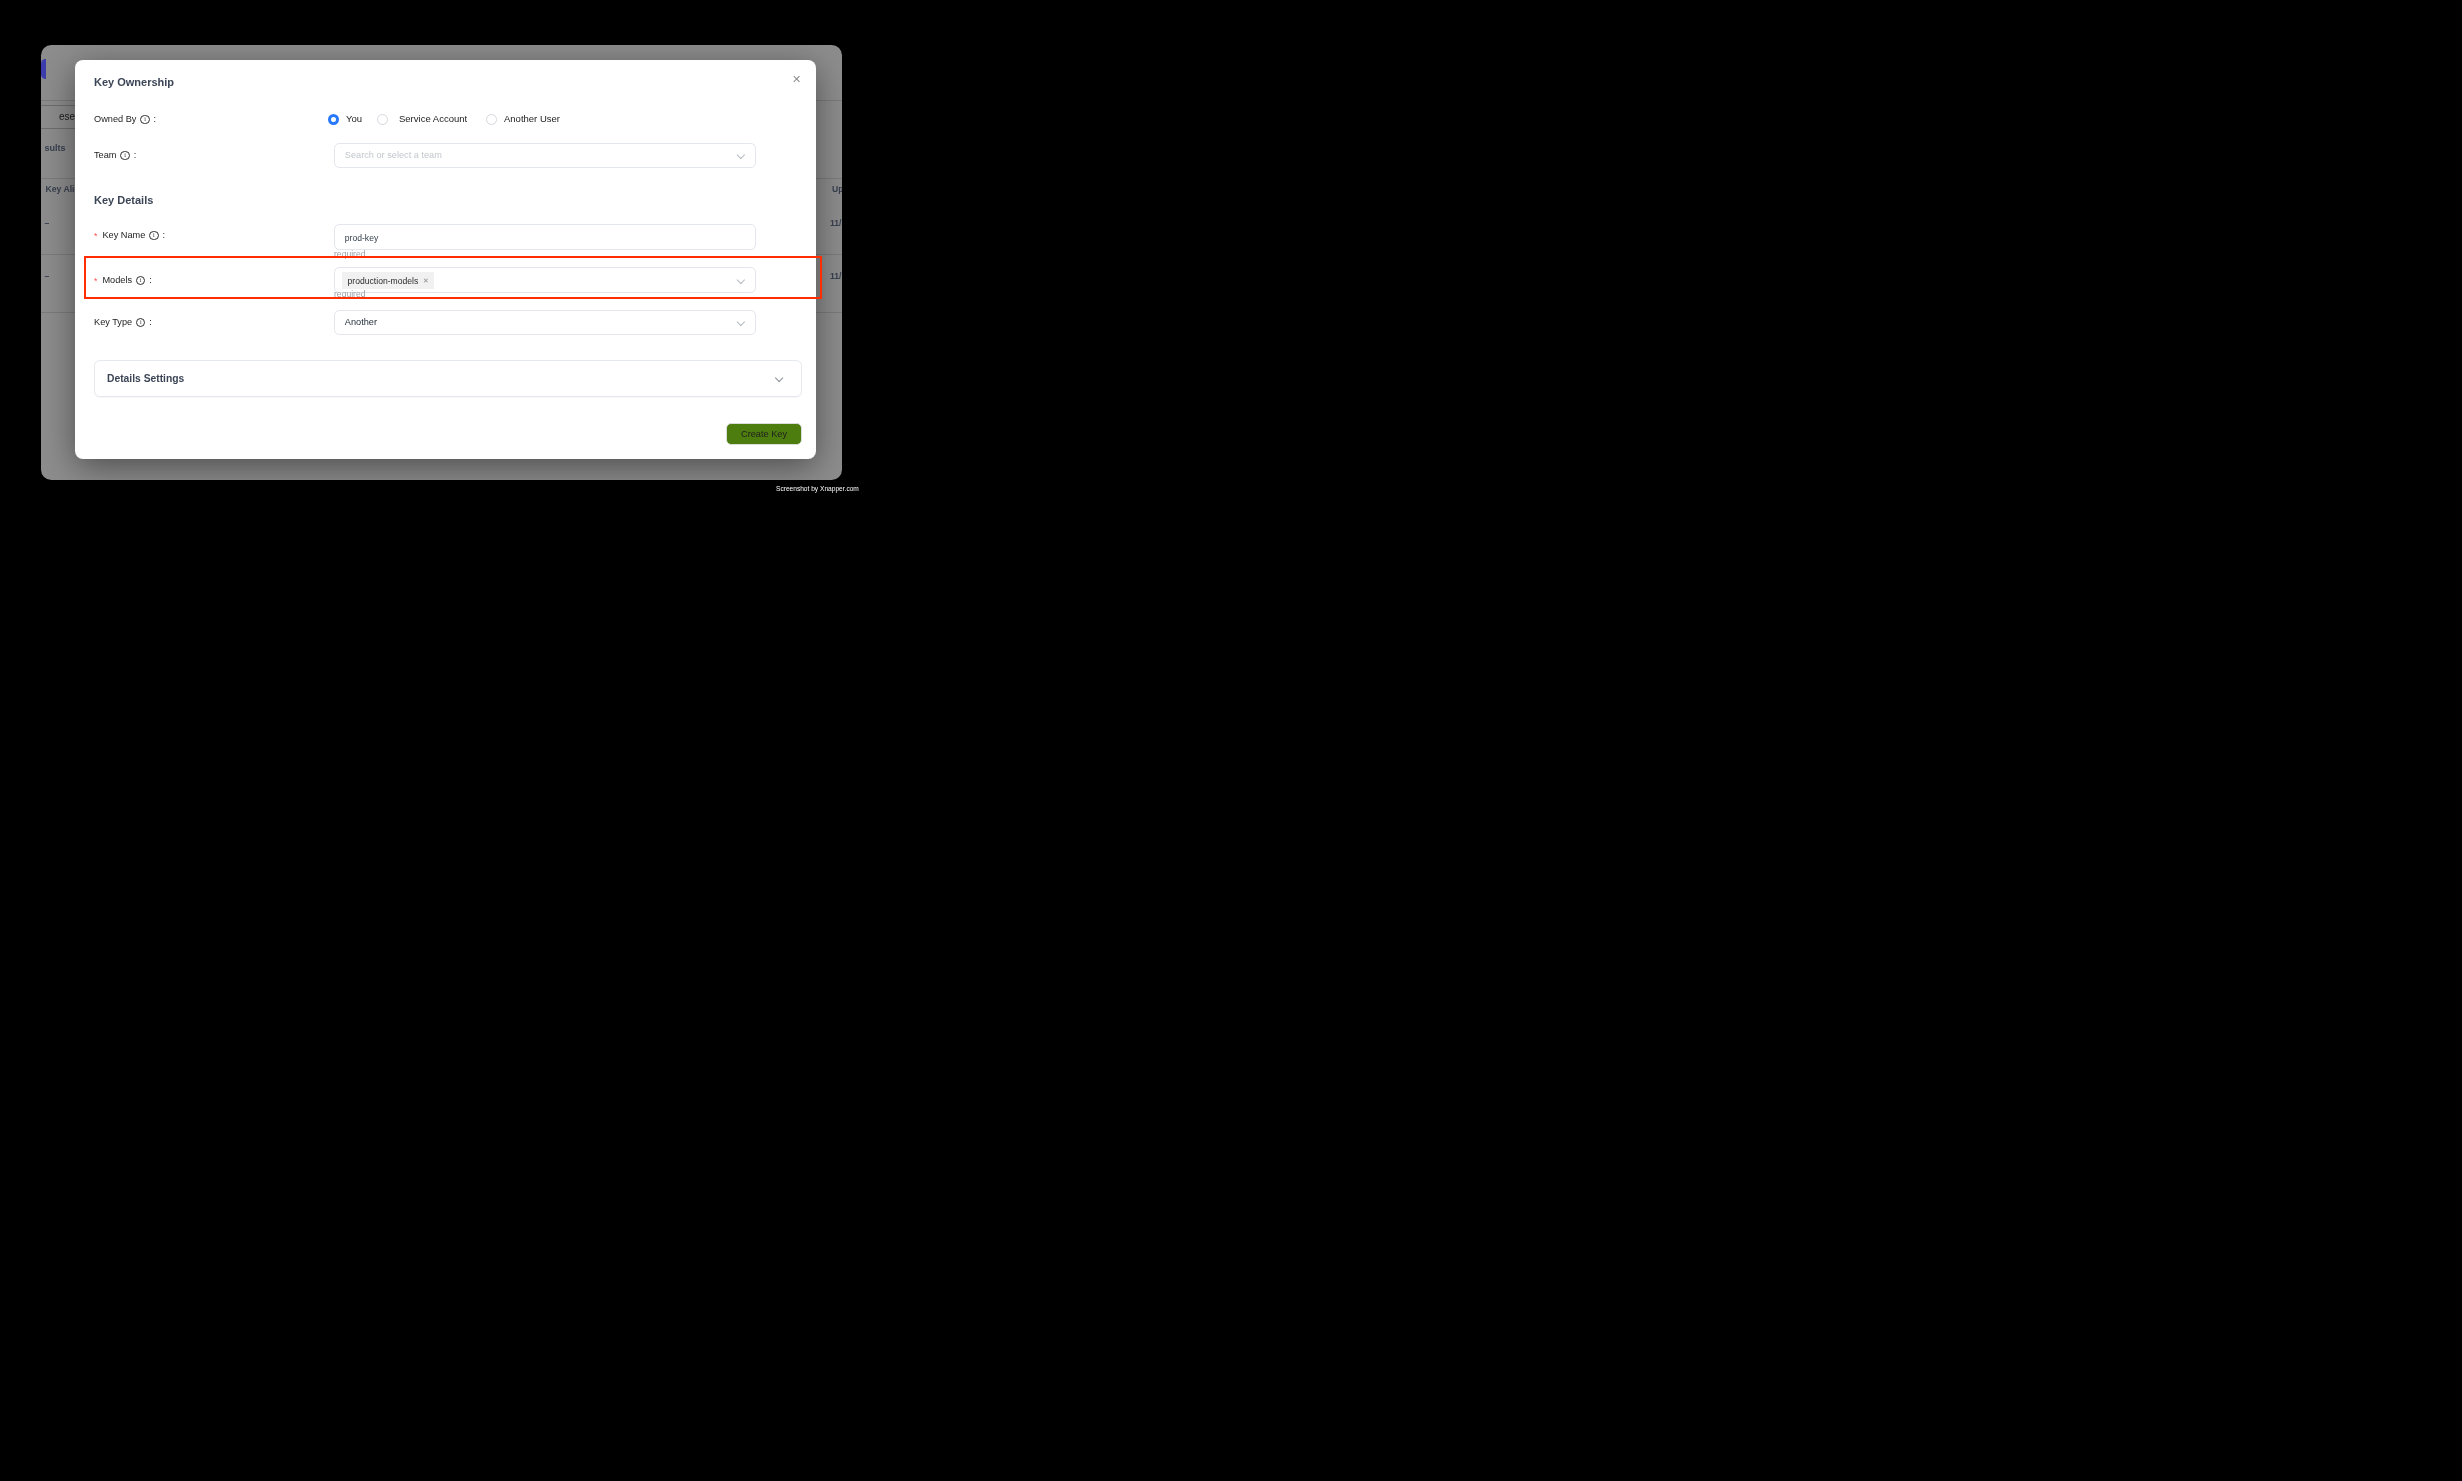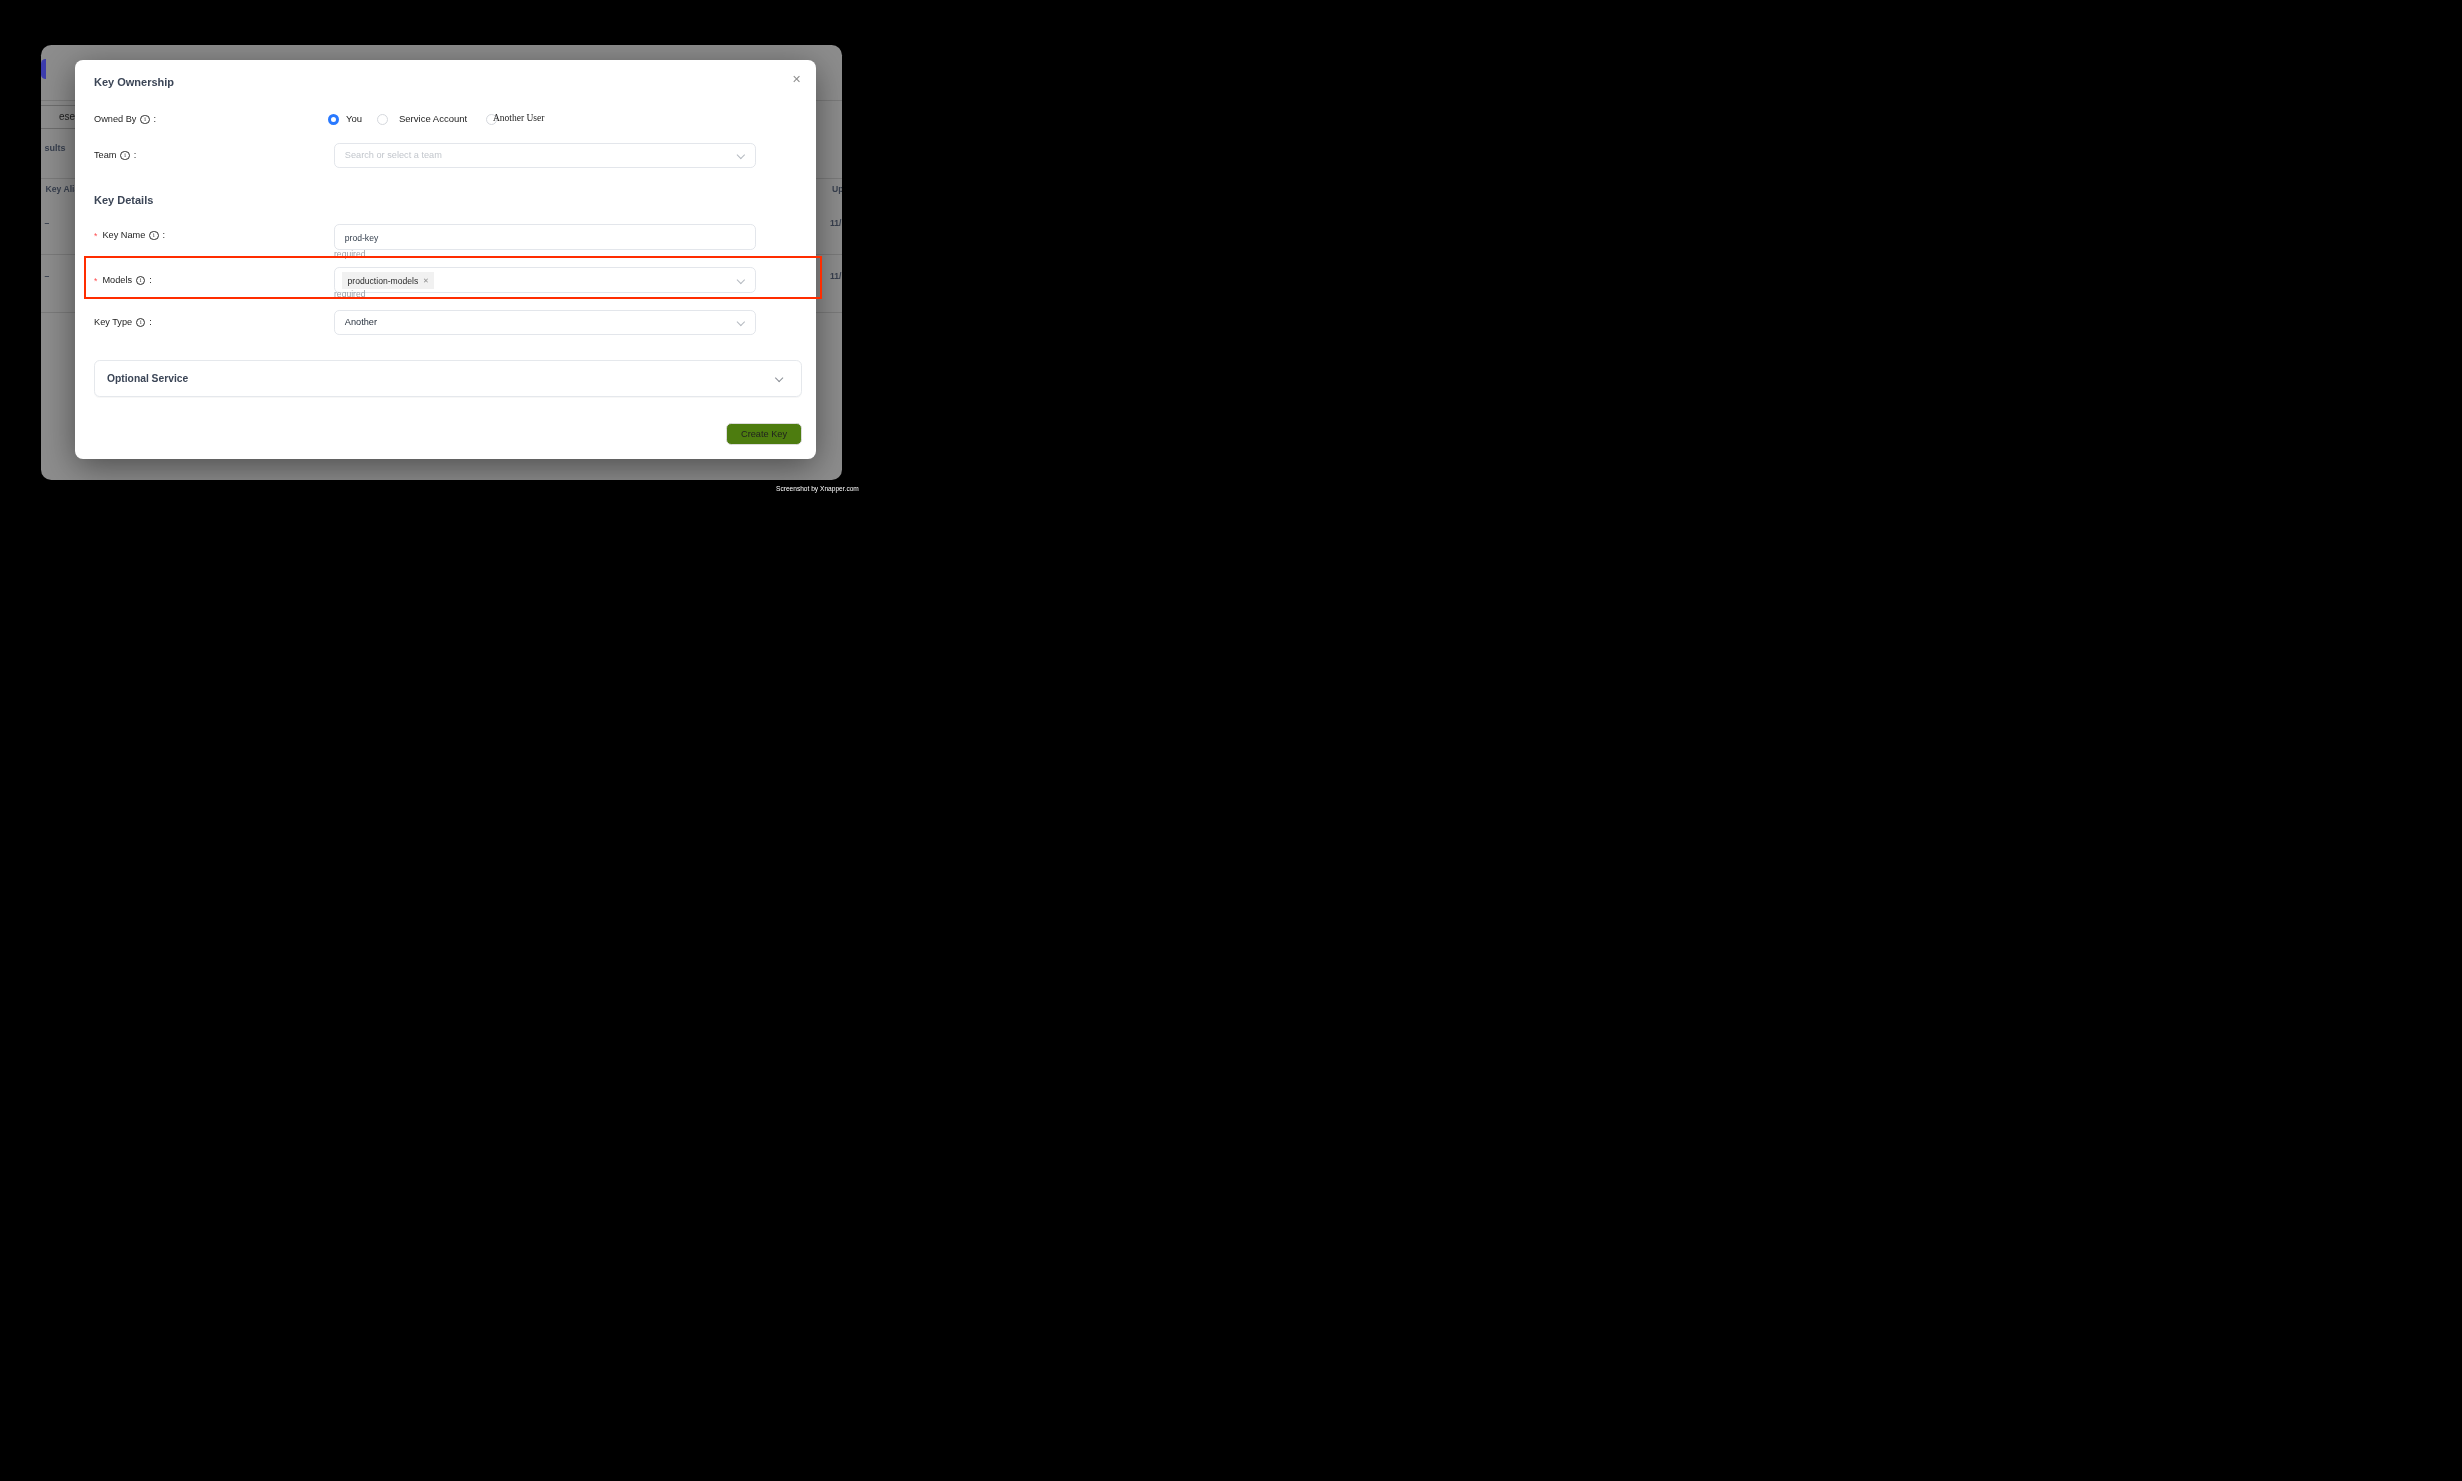--- a/index.html
+++ b/index.html
@@ -95,21 +95,21 @@
     <div class="f-label" style="top:53px;">
       <span>Owned By</span>
       <span class="info-icon">i</span>
       <span class="colon">:</span>
     </div>
     <div class="radio checked" style="left:253px; top:54px;"></div>
     <div class="radio-label" style="left:271px; top:53px;">You</div>
     <div class="radio unchecked" style="left:302px; top:54px;"></div>
     <div class="radio-label" style="left:324px; top:53px;">Service Account</div>
     <div class="radio unchecked" style="left:411px; top:54px;"></div>
-    <div class="radio-label" style="left:418px; top:53px;font-family:Liberation Serif, serif;">Another User</div>
+    <div class="radio-label" style="left:429px; top:53px;">Another User</div>
 
     <div class="f-label" style="top:89px;">
       <span>Team</span>
       <span class="info-icon">i</span>
       <span class="colon">:</span>
     </div>
     <div class="control" style="top:83px; height:25px;">
       <div class="placeholder" style="top:5.7px;">Search or select a team</div>
       <div class="chev" style="right:11.5px; top:8px;"></div>
     </div>
@@ -146,21 +146,21 @@
       <span>Key Type</span>
       <span class="info-icon">i</span>
       <span class="colon">:</span>
     </div>
     <div class="control" style="top:250px; height:25px;">
       <div class="value-text" style="top:5.7px; font-size:9.2px; color:#1f2937;">Another</div>
       <div class="chev" style="right:11.5px; top:8px;"></div>
     </div>
 
     <div id="optional-panel">
-      <div class="opt-title">Optional Service</div>
+      <div class="opt-title">Details Settings</div>
       <div class="chev" style="right:18.4px; top:13.8px; width:6.3px; height:6.3px;
            border-color:#8c9097;"></div>
     </div>
 
     <div id="create-key-btn">Create Key</div>
   </div>
 
   <div id="annotation-box"></div>
 
   <div id="watermark">Screenshot by Xnapper.com</div>

